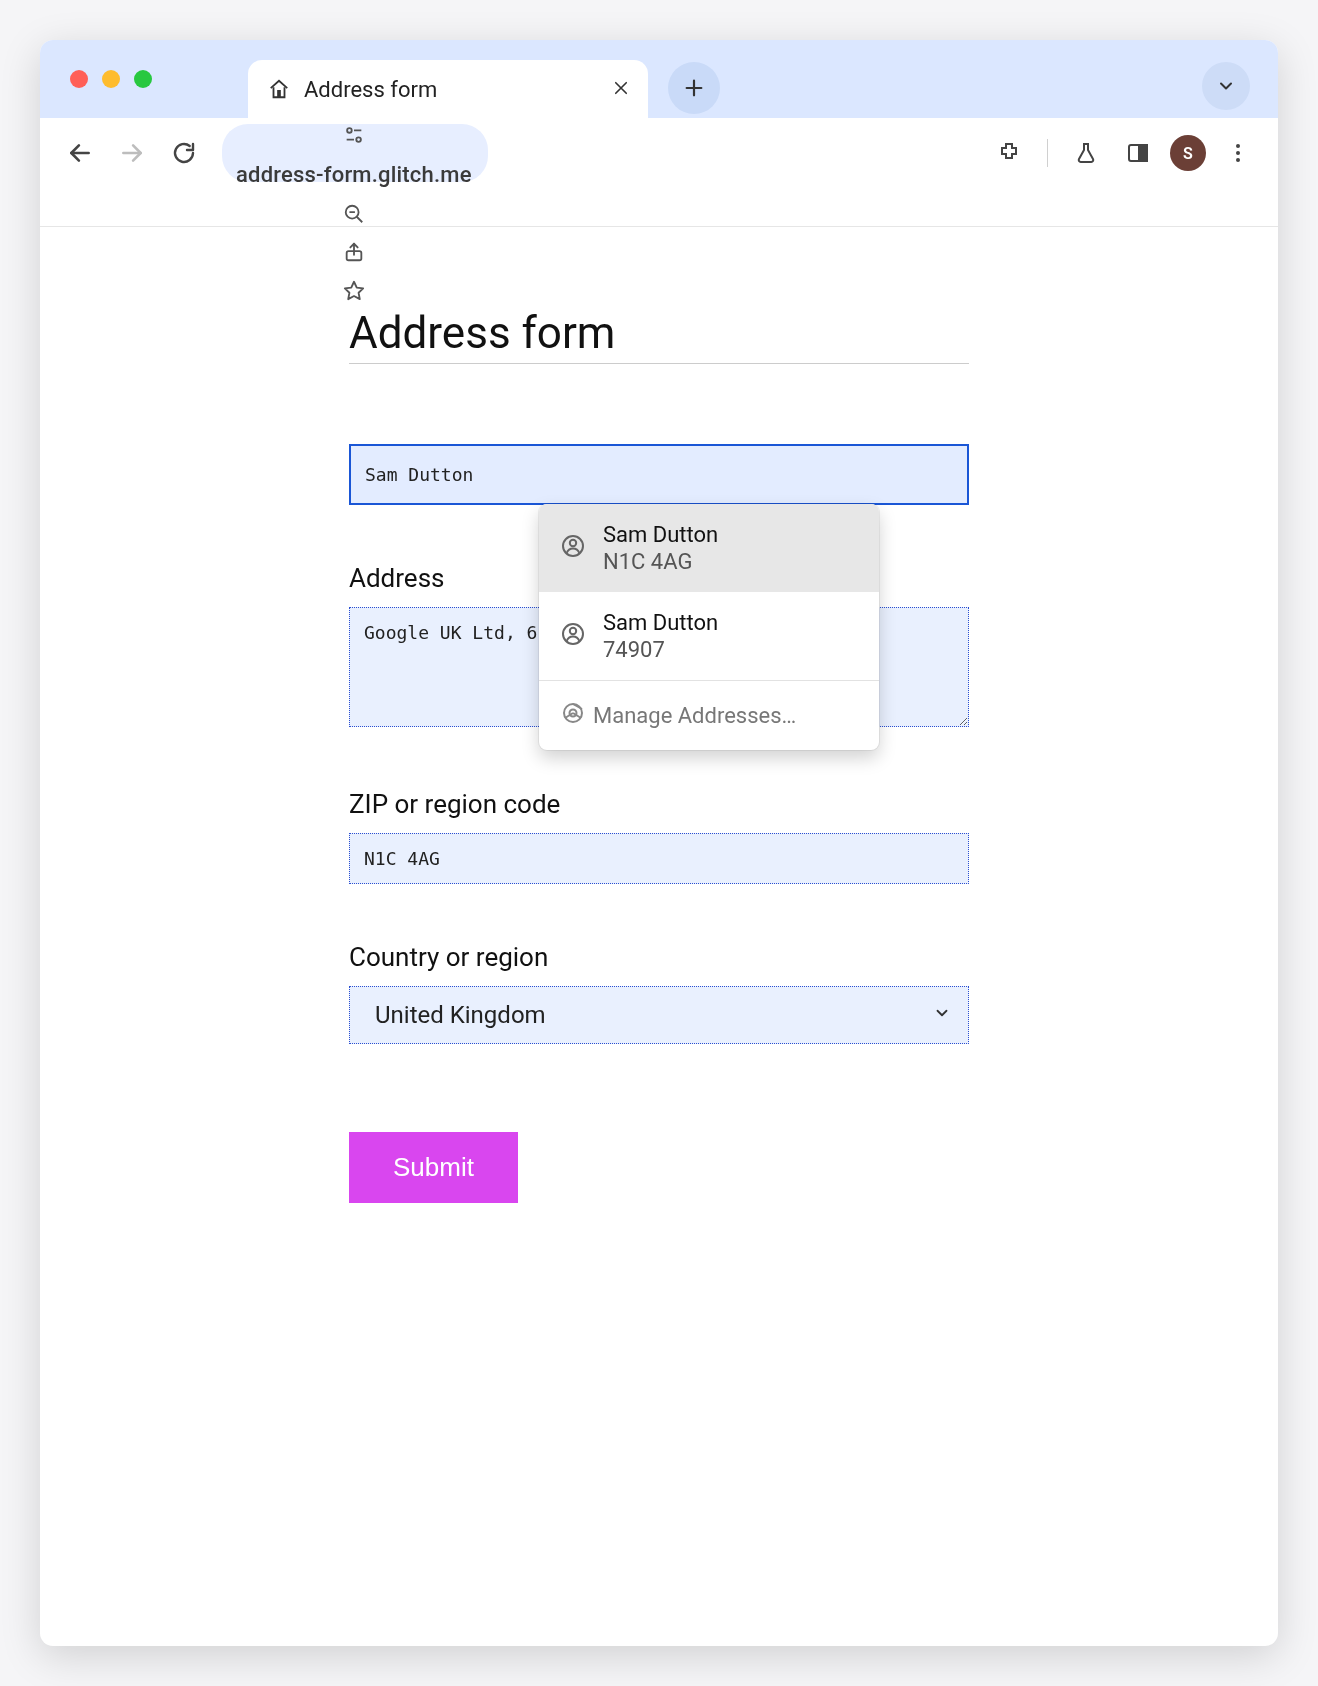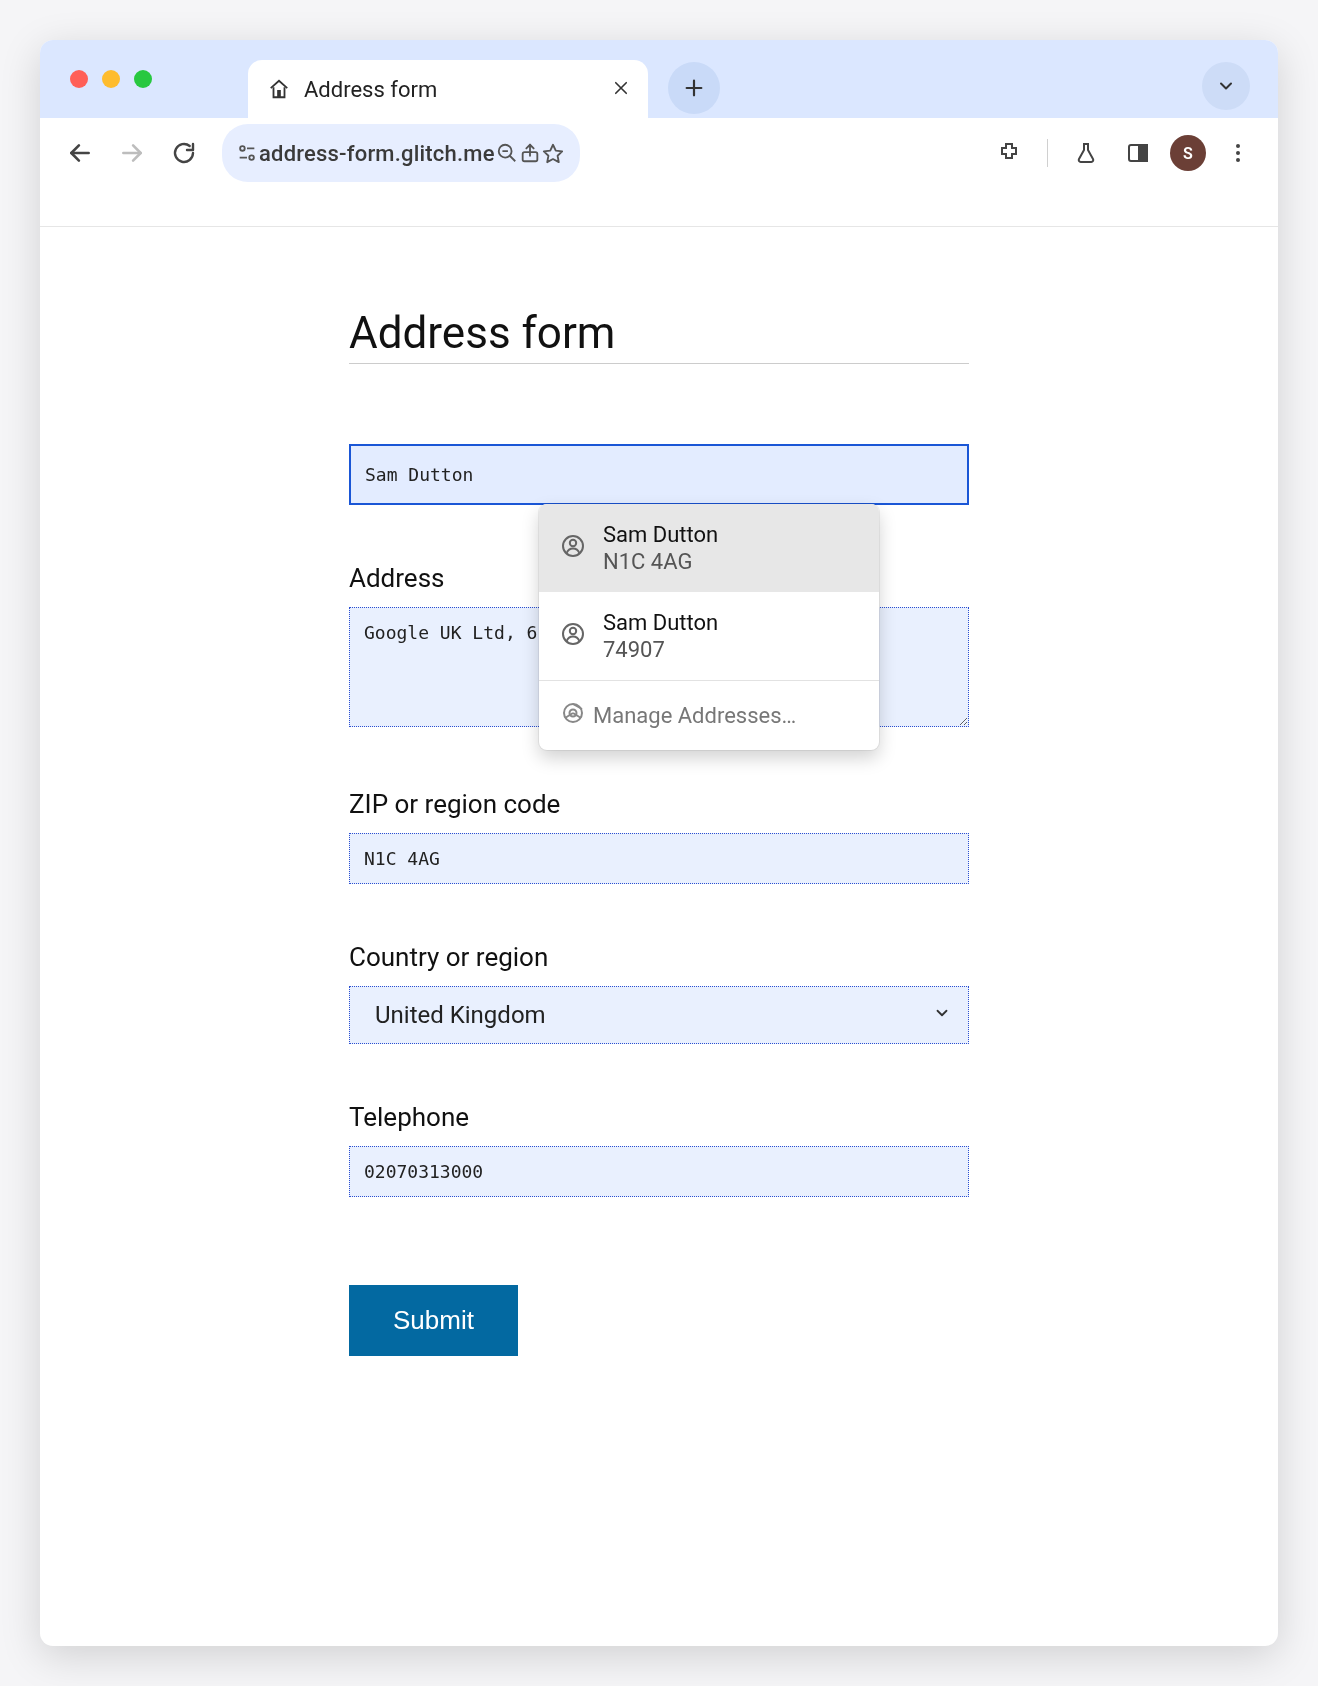--- a/index.html
+++ b/index.html
@@ -78,22 +78,23 @@
     background:#fff;
   }
   .tbtn { width:40px; height:40px; display:flex; align-items:center; justify-content:center; color:#444; }
   .tbtn.disabled { color:#bdbdbd; }
   .omnibox {
     display:flex; align-items:center;
     background:#e7eeff;
     border-radius: 26px;
     height: 58px;
     padding: 0 16px 0 14px;
-    gap: 1px;
+    gap: 16px;
     margin-left: 6px;
+    flex-direction: column;
   }
   .omnibox .url { font-size: 22px; color:#3a3a3a; font-weight:500; letter-spacing:0.2px; }
   .omni-icon { color:#555; display:flex; align-items:center; }
   .spacer { flex:1; }
   .avatar {
     width:36px; height:36px; border-radius:50%;
     background:#6b3f36; color:#fff;
     display:flex; align-items:center; justify-content:center;
     font-size:16px; font-weight:600;
   }
@@ -152,21 +153,21 @@
     padding: 14px 25px;
     appearance:none;
     position:relative;
   }
   .select-wrap { position:relative; }
   .select-caret {
     position:absolute; right:18px; top:50%; transform:translateY(-50%);
     color:#333; pointer-events:none;
   }
   .submit {
-    background:#0369a1; color:#fff;
+    background:#d946ef; color:#fff;
     font-size:26px; font-weight:500;
     border:none;
     padding: 20px 44px;
     cursor:pointer;
     margin-top: 30px;
   }
   
   .autofill {
     position:absolute;
     left: 190px;
@@ -401,21 +402,17 @@
           <div class="select">United Kingdom</div>
           <span class="select-caret">
             <svg width="18" height="18" viewBox="0 0 24 24" fill="none" stroke="currentColor" stroke-width="2.4" stroke-linecap="round" stroke-linejoin="round">
                 <polyline points="6 9 12 15 18 9"></polyline>
               </svg>
           </span>
         </div>
       </div>
 
       
-      <div class="field">
-        <label>Telephone</label>
-        <input class="input" value="02070313000" style="">
-      </div>
 
       <button class="submit">Submit</button>
     </div>
   </div>
 </div>
 
 </body></html>

